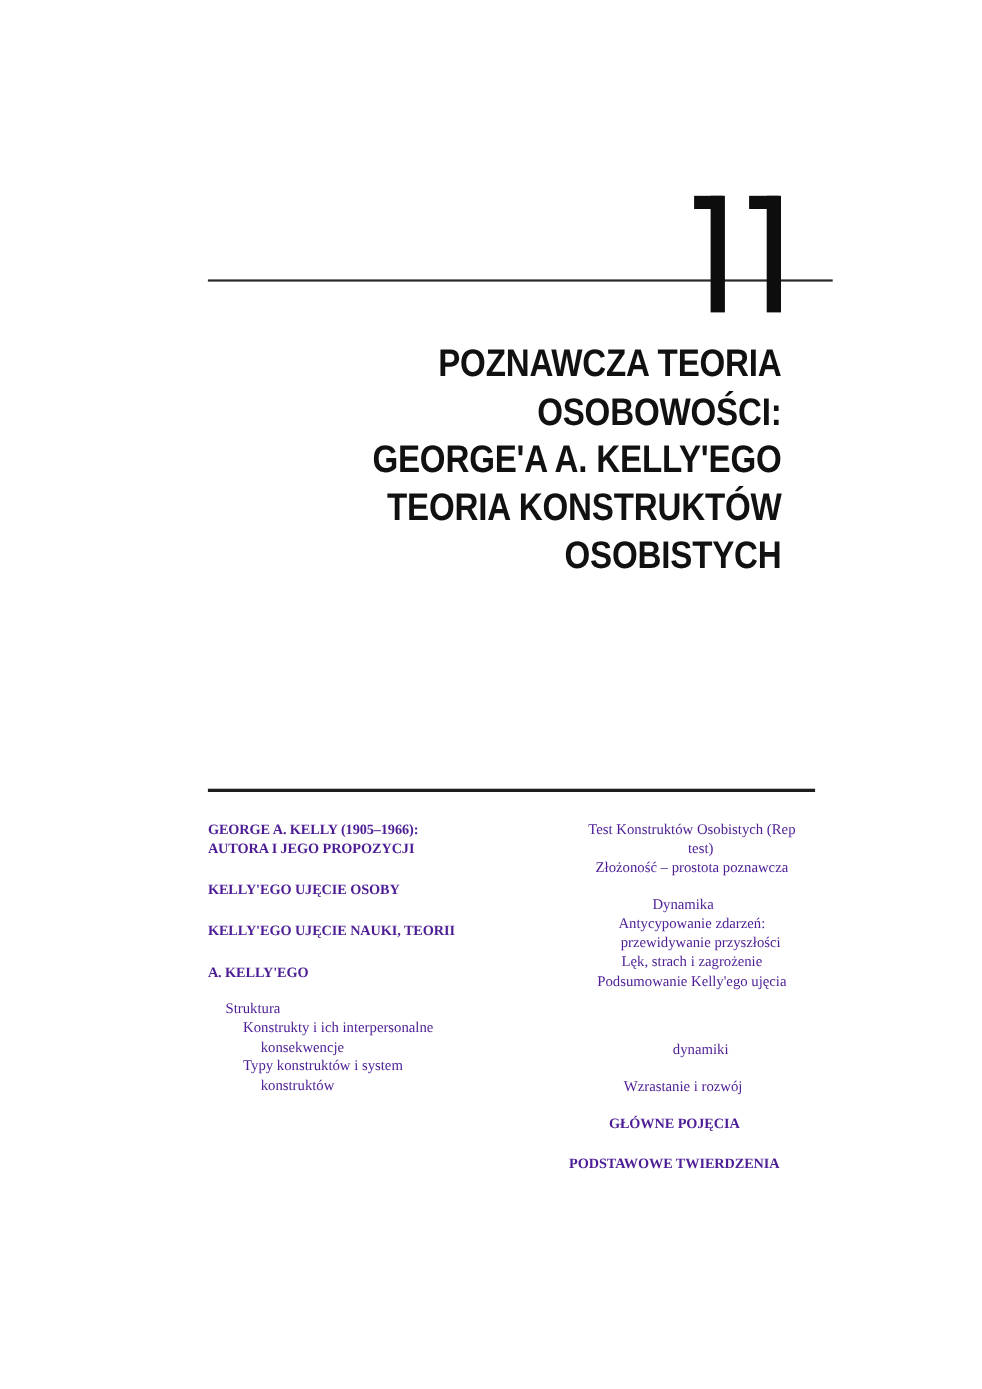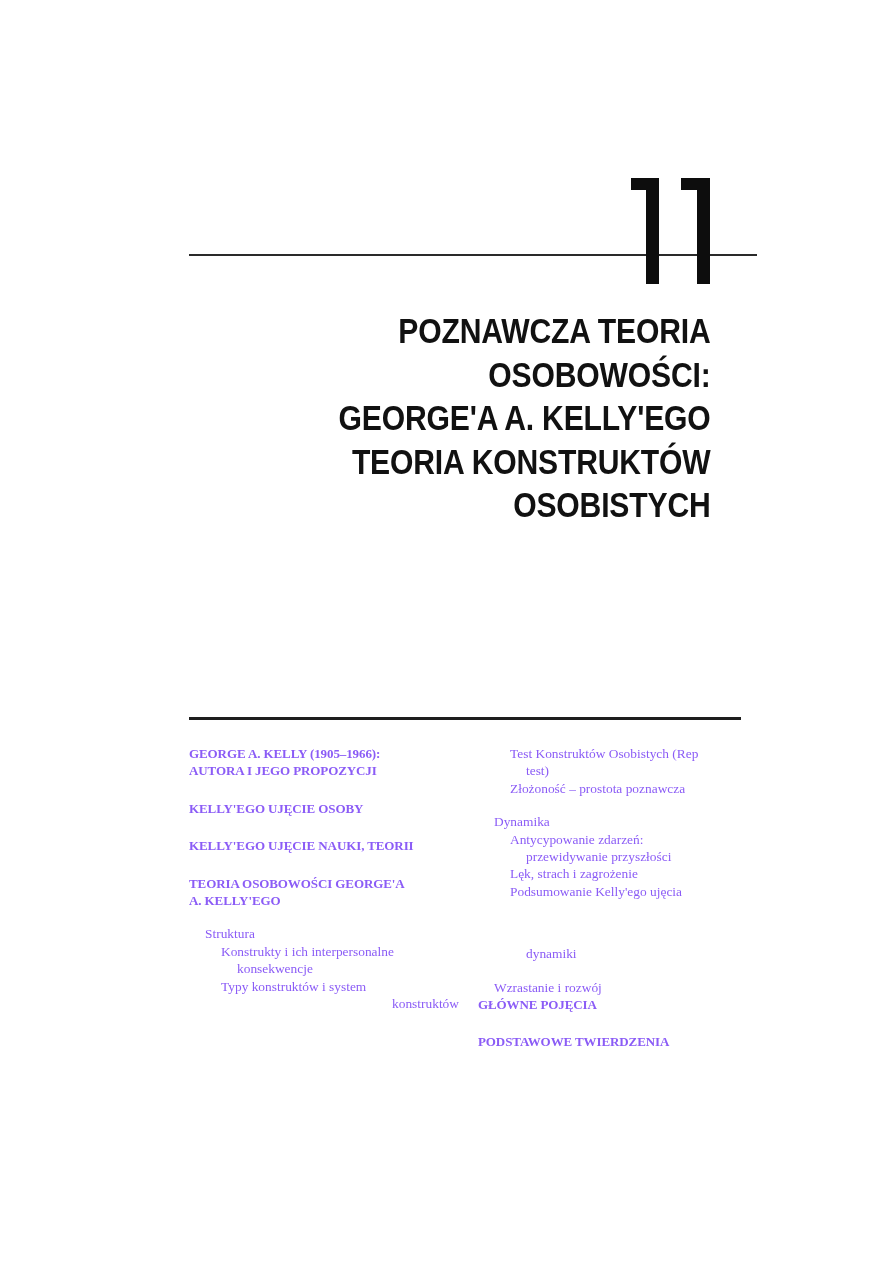--- a/index.html
+++ b/index.html
@@ -9,21 +9,21 @@
   .title {
     position: absolute; right: 182px; top: 309px; text-align: right;
     font-family: "Liberation Sans", sans-serif; font-weight: bold;
     font-size: 35px; line-height: 43.5px; letter-spacing: -0.2px;
     transform: scaleX(0.86); transform-origin: right top;
     color: #111;
   }
   .title div { white-space: nowrap; }
   .toc {
     position: absolute; font-family: "Liberation Serif", serif;
-    font-size: 13.4px; line-height: 17.4px; color: #8b5cf6;
+    font-size: 13.4px; line-height: 17.4px; color: #4c1d95;
   }
   .toc .item { white-space: nowrap; }
   .toc .h1 { font-weight: bold; font-size: 13px; letter-spacing: -0.1px; }
   .toc .h1.gap { margin-top: 20px; }
   .toc .h2 { font-weight: normal; padding-left: 16px; margin-top: 16px; }
   .toc .h3 { padding-left: 32px; }
 </style>
 </head>
 <body>
 
@@ -51,37 +51,36 @@
     <div class="item">GEORGE A. KELLY (1905–1966):</div>
     <div class="item">AUTORA I JEGO PROPOZYCJI</div>
   </div>
   <div class="h1 gap">
     <div class="item">KELLY'EGO UJĘCIE OSOBY</div>
   </div>
   <div class="h1 gap">
     <div class="item">KELLY'EGO UJĘCIE NAUKI, TEORII</div>
   </div>
   <div class="h1 gap">
-    <div class="item">TEORIA OSOBOWOŚCI GEORGE'A</div>
     <div class="item">A. KELLY'EGO</div>
   </div>
   <div class="h2">
     <div class="item">Struktura</div>
   </div>
   <div class="h3">
     <div class="item">Konstrukty i ich interpersonalne</div>
     <div class="item" style="padding-left:16px;">konsekwencje</div>
   </div>
   <div class="h3">
     <div class="item">Typy konstruktów i system</div>
-    <div class="item" style="padding-left:16px;text-align:right;">konstruktów</div>
+    <div class="item" style="padding-left:16px;">konstruktów</div>
   </div>
 </div>
 
-<div class="toc c2" style="left:478px; top:745px; width:270px;">
+<div class="toc c2" style="left:478px; top:745px; width:270px;text-align:center;">
   <div class="h3">
     <div class="item">Test Konstruktów Osobistych (Rep</div>
     <div class="item" style="padding-left:16px;">test)</div>
   </div>
   <div class="h3">
     <div class="item">Złożoność – prostota poznawcza</div>
   </div>
   <div class="h2">
     <div class="item">Dynamika</div>
   </div>
@@ -92,19 +91,19 @@
   <div class="h3">
     <div class="item">Lęk, strach i zagrożenie</div>
   </div>
   <div class="h3">
     <div class="item">Podsumowanie Kelly'ego ujęcia</div>
     <div class="item" style="padding-left:16px;margin-top:45px;">dynamiki</div>
   </div>
   <div class="h2">
     <div class="item">Wzrastanie i rozwój</div>
   </div>
-  <div class="h1 gap" style="margin-top:0;">
+  <div class="h1 gap" style="margin-top:16px;">
     <div class="item">GŁÓWNE POJĘCIA</div>
   </div>
   <div class="h1 gap">
     <div class="item">PODSTAWOWE TWIERDZENIA</div>
   </div>
 </div>
 
 </body></html>

